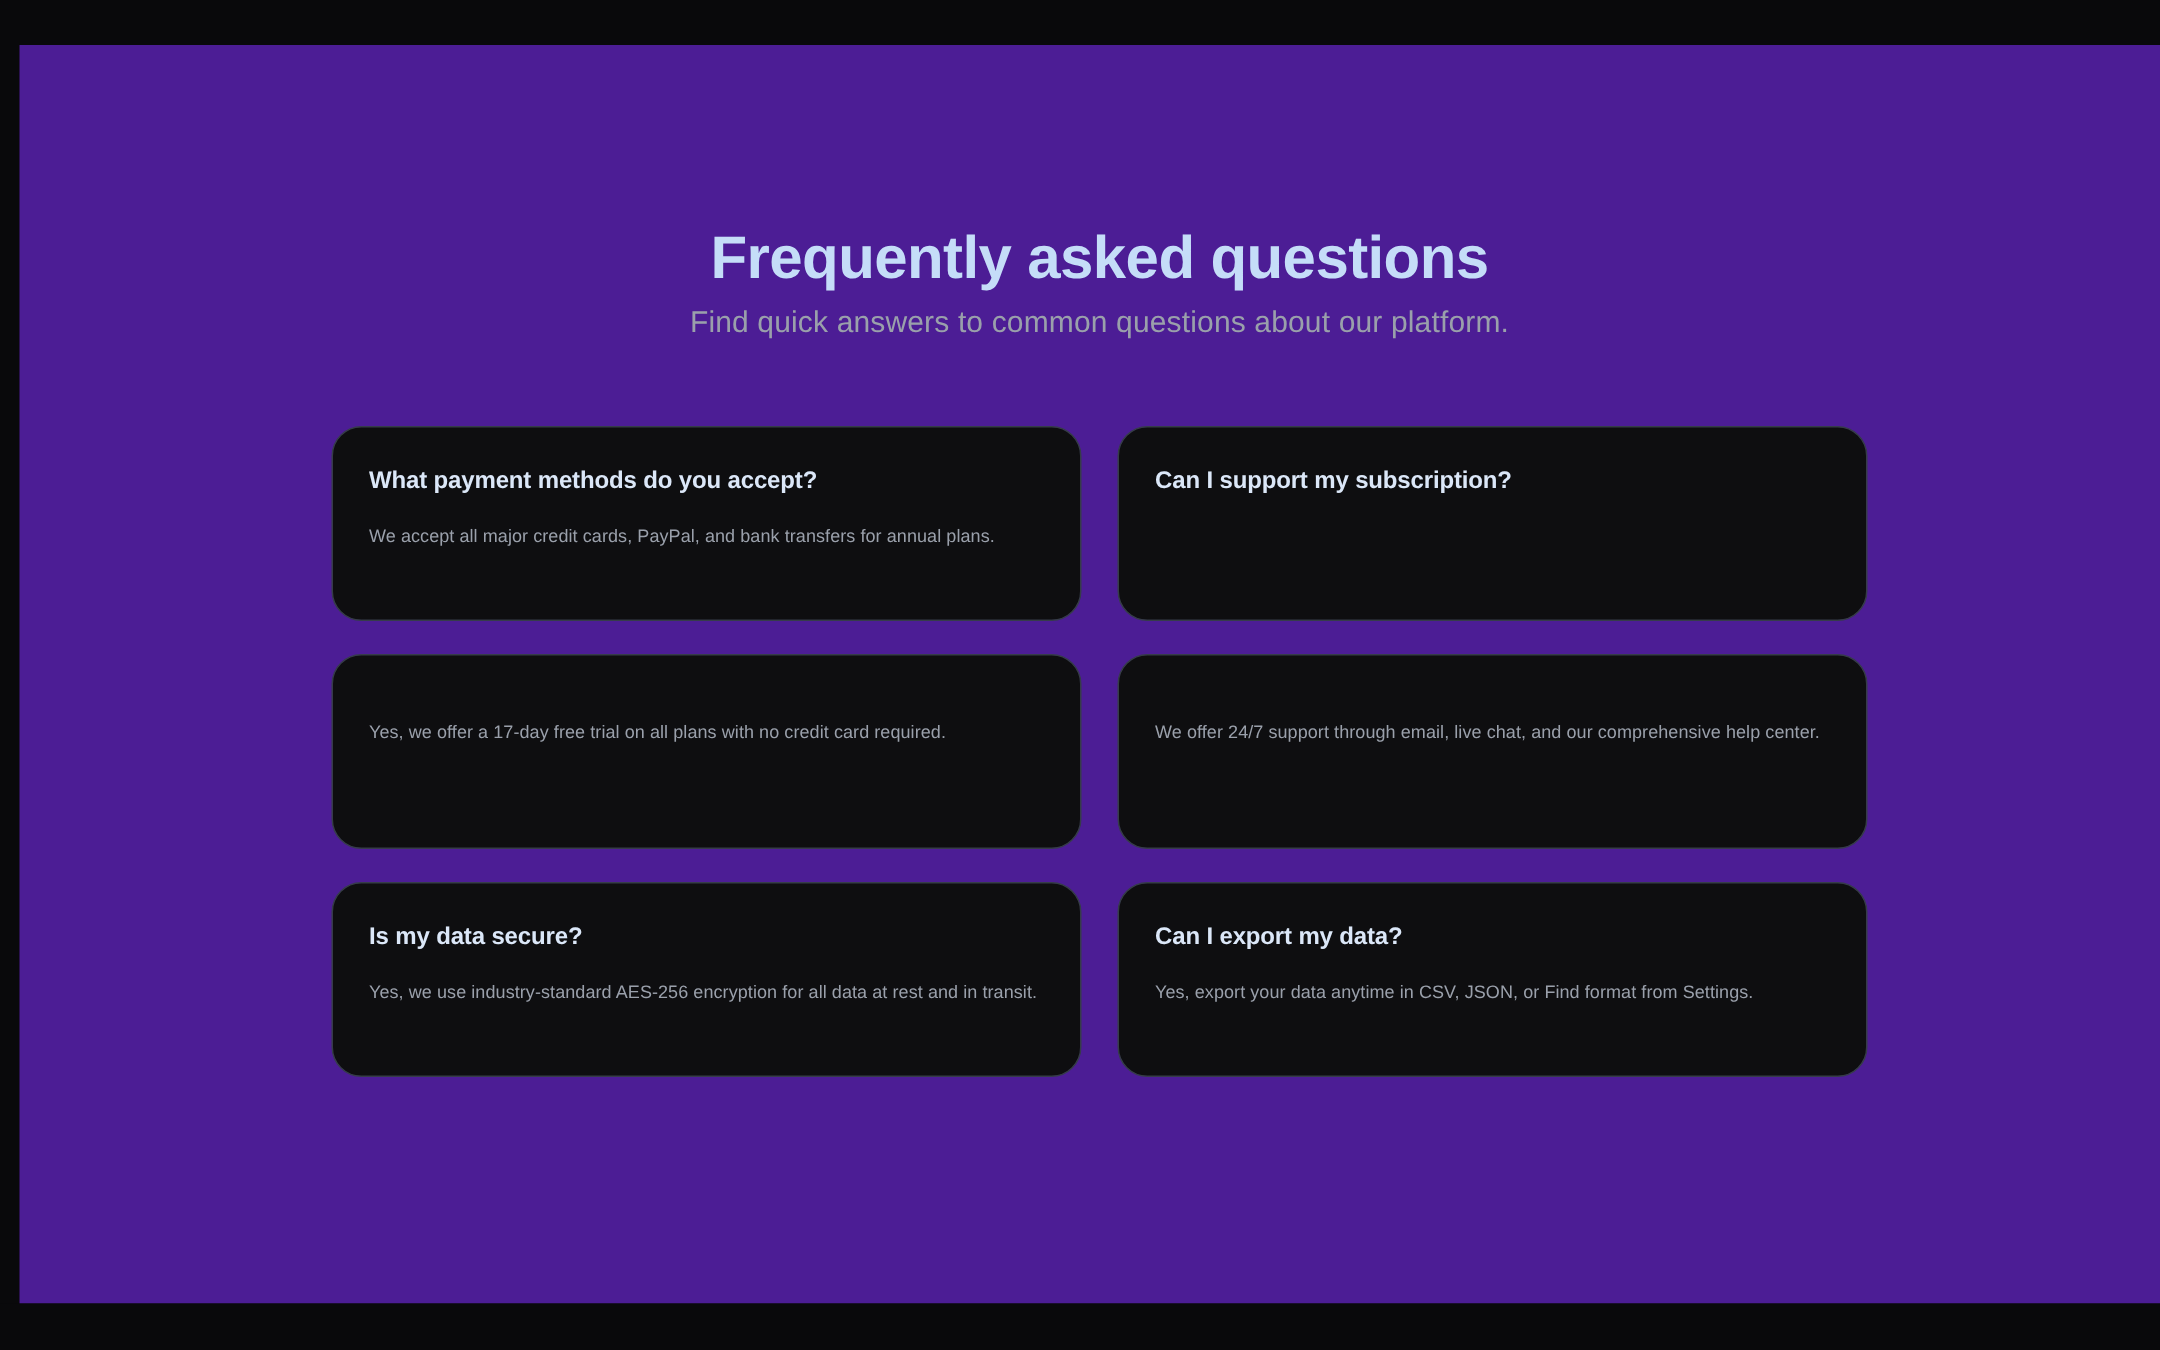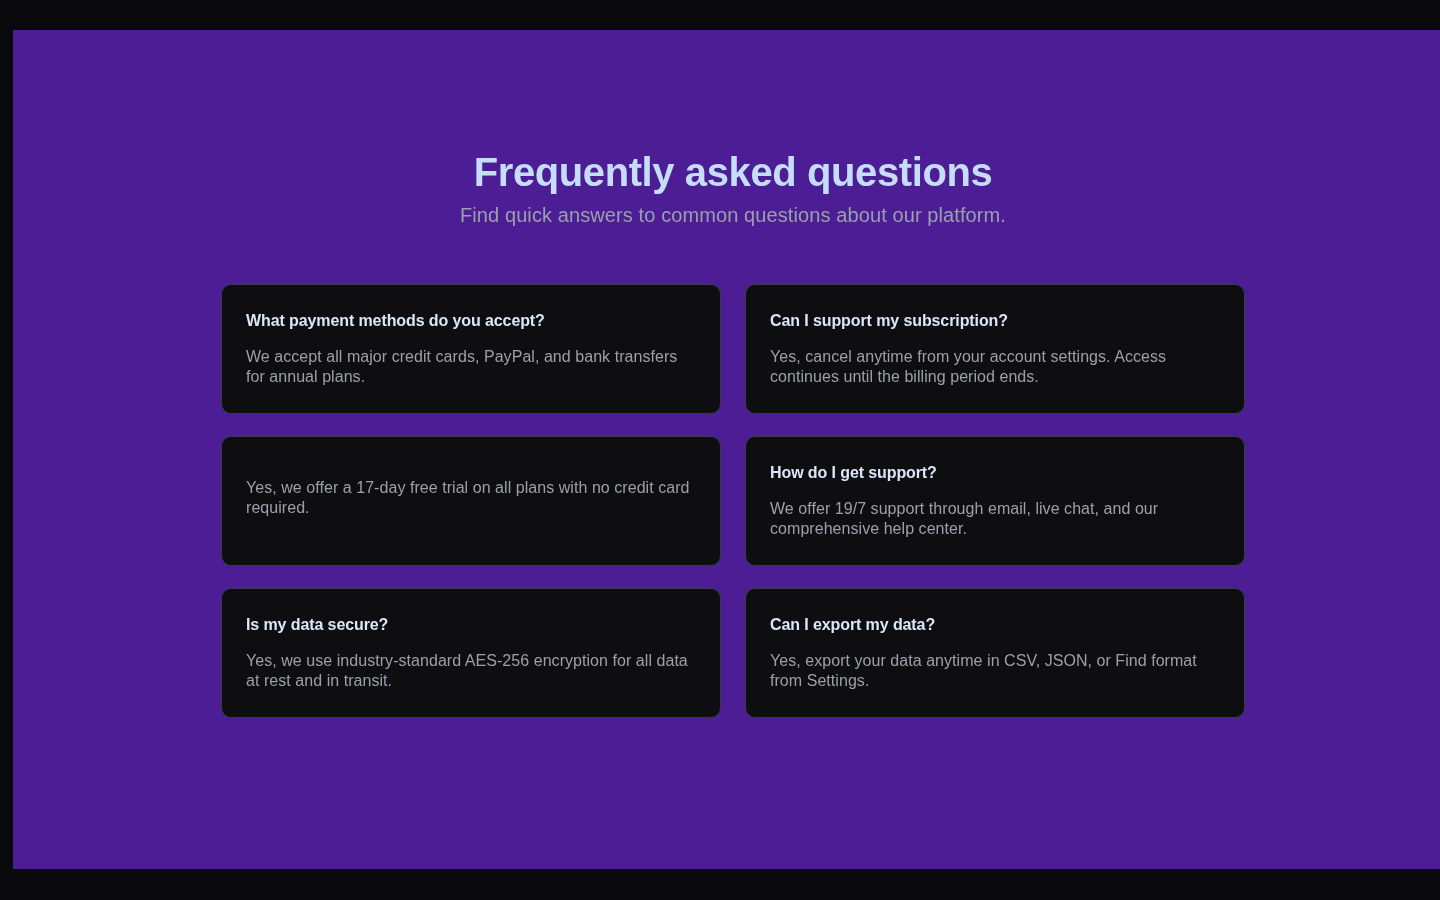--- a/index.html
+++ b/index.html
@@ -62,36 +62,36 @@
     margin-top:57px;
     display:grid;
     grid-template-columns:500px 500px;
     column-gap:24px;
     row-gap:22px;
   }
 
   .faq-card {
     background:#0e0e10;
     border:1px solid #363c49;
-    border-radius:10px;
+    border-radius:20px;
     min-height:130px;
     padding:25px 24px 24px 24px;
   }
 
   .faq-question {
     font-size:16px;
     font-weight:700;
     color:#dbe7f8;
     line-height:21px;
     letter-spacing:-0.1px;
   }
 
   .faq-answer {
     margin-top:16px;
-    font-size:16px;
+    font-size:12px;
     font-weight:400;
     color:#9aa0ab;
     line-height:20px;
     letter-spacing:0.05px;
   }
 </style>
 </head>
 <body>
 
 <div id="page">
@@ -109,30 +109,28 @@
 
       <div class="faq-grid">
 
         <div class="faq-card">
           <div class="faq-question">What payment methods do you accept?</div>
           <div class="faq-answer">We accept all major credit cards, PayPal, and bank transfers for annual plans.</div>
         </div>
 
         <div class="faq-card">
           <div class="faq-question">Can I support my subscription?</div>
-          <div class="faq-answer">Yes, cancel anytime from your account settings. Access continues until the billing period ends.</div>
         </div>
 
         <div class="faq-card">
           <div class="faq-answer">Yes, we offer a 17-day free trial on all plans with no credit card required.</div>
         </div>
 
         <div class="faq-card">
-          <div class="faq-question">How do I get support?</div>
-          <div class="faq-answer">We offer 19/7 support through email, live chat, and our comprehensive help center.</div>
+          <div class="faq-answer">We offer 24/7 support through email, live chat, and our comprehensive help center.</div>
         </div>
 
         <div class="faq-card">
           <div class="faq-question">Is my data secure?</div>
           <div class="faq-answer">Yes, we use industry-standard AES-256 encryption for all data at rest and in transit.</div>
         </div>
 
         <div class="faq-card">
           <div class="faq-question">Can I export my data?</div>
           <div class="faq-answer">Yes, export your data anytime in CSV, JSON, or Find format from Settings.</div>

